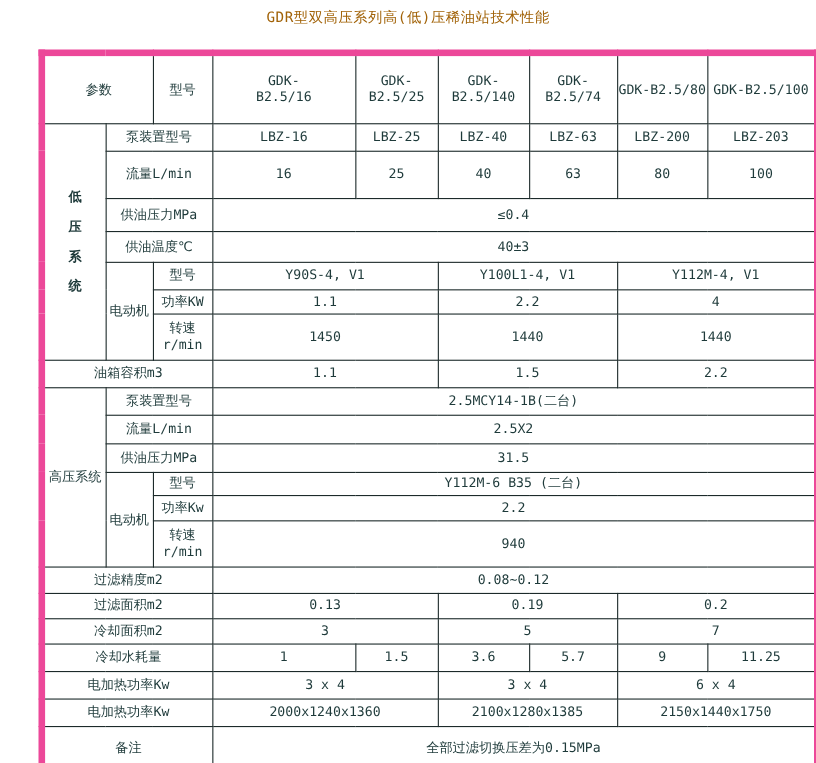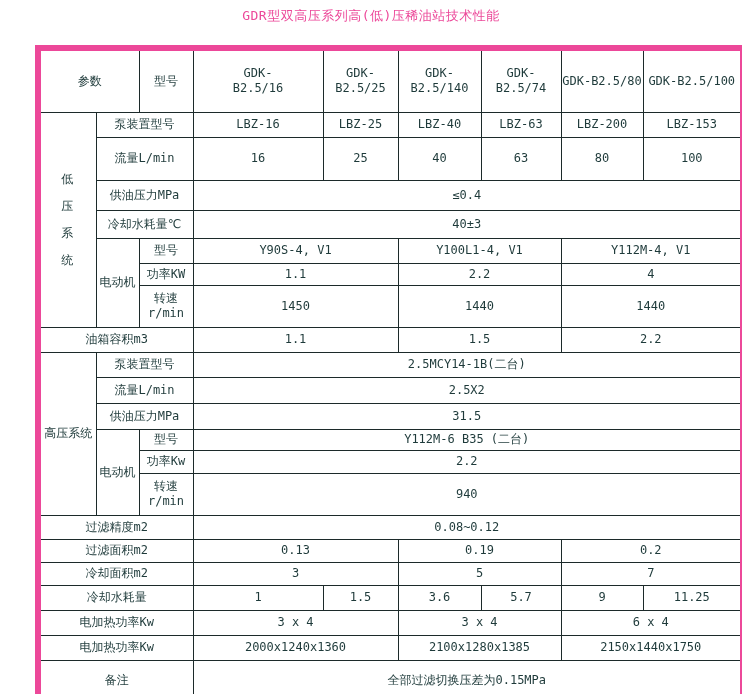--- a/index.html
+++ b/index.html
@@ -3,38 +3,38 @@
 <meta charset="utf-8">
 <style>
   html,body { margin:0; padding:0; background:#ffffff; }
   .page {
     width:742px; height:694px; background:#ffffff; position:relative;
     font-family:"DejaVu Sans Mono","DejaVu Sans",sans-serif;
     color:#1e3a3a;
   }
   .title {
     padding-top:7px; text-align:center; font-size:13px; letter-spacing:0.5px;
-    color:#ec4899;
+    color:#a16207;
   }
   table.spec {
     border-collapse:collapse; table-layout:fixed;
     margin:20px 0 0 35px; width:705px;
     border:6px solid #ec4899;
   }
   table.spec td {
     border:1px solid #1c2a2a;
     text-align:center; vertical-align:middle;
     font-size:12px; padding:0; line-height:1.25;
     color:#1e3a3a;
   }
   td.al { text-align:left; padding-left:2px; }
   .two-line span { display:block; }
   .vert {
     width:14px; margin:0 auto; word-break:break-all;
-    line-height:27px; text-align:left;
+    line-height:27px; text-align:center;font-weight:bold;
   }
   .nowrap { white-space:nowrap; }
 </style>
 </head>
 <body>
 
 <div class="page">
 
   <div class="title">GDR型双高压系列高(低)压稀油站技术性能</div>
 
@@ -69,40 +69,40 @@
     <tr style="height:25px">
       <td rowspan="7">
         <div class="vert">低压系统</div>
       </td>
       <td colspan="2">泵装置型号</td>
       <td>LBZ-16</td>
       <td>LBZ-25</td>
       <td>LBZ-40</td>
       <td>LBZ-63</td>
       <td>LBZ-200</td>
-      <td>LBZ-153</td>
+      <td>LBZ-203</td>
     </tr>
 
     <tr style="height:43px">
       <td colspan="2">流量L/min</td>
       <td>16</td>
       <td>25</td>
       <td>40</td>
       <td>63</td>
       <td>80</td>
       <td>100</td>
     </tr>
 
     <tr style="height:30px">
       <td colspan="2" class="nowrap">供油压力MPa</td>
       <td colspan="6">≤0.4</td>
     </tr>
 
     <tr style="height:28px">
-      <td colspan="2" class="nowrap">冷却水耗量℃</td>
+      <td colspan="2" class="nowrap">供油温度℃</td>
       <td colspan="6">40±3</td>
     </tr>
 
     <tr style="height:25px">
       <td rowspan="3" class="nowrap">电动机</td>
       <td>型号</td>
       <td colspan="2">Y90S-4, V1</td>
       <td colspan="2">Y100L1-4, V1</td>
       <td colspan="2">Y112M-4, V1</td>
     </tr>

